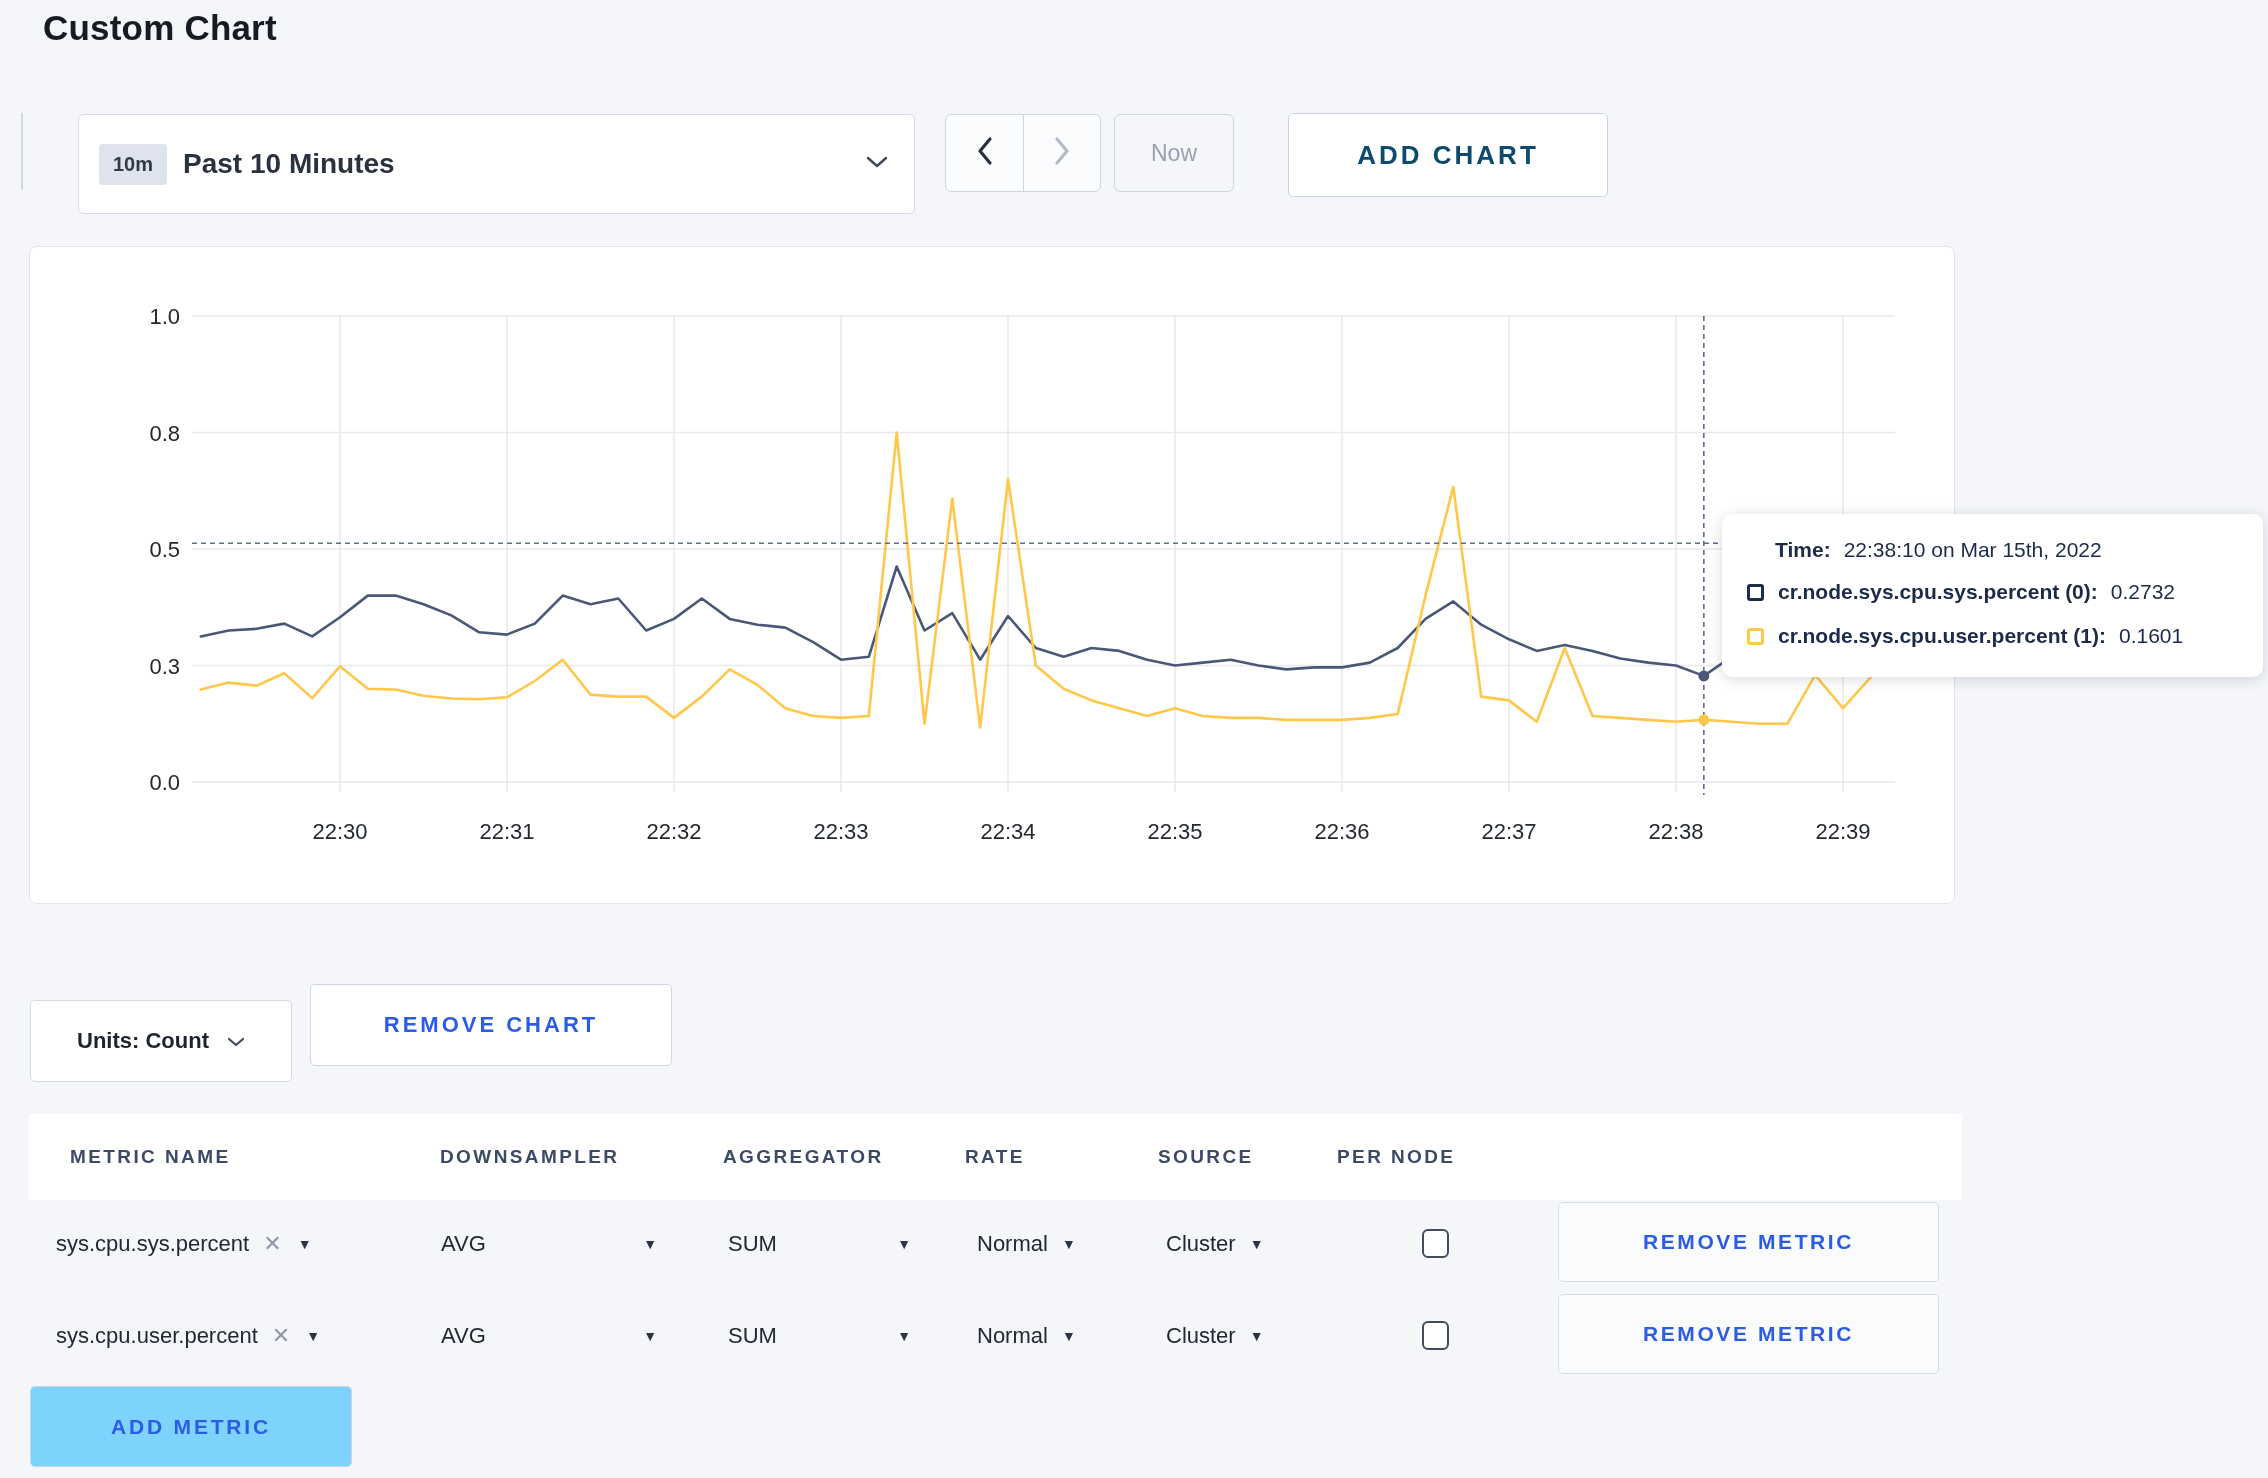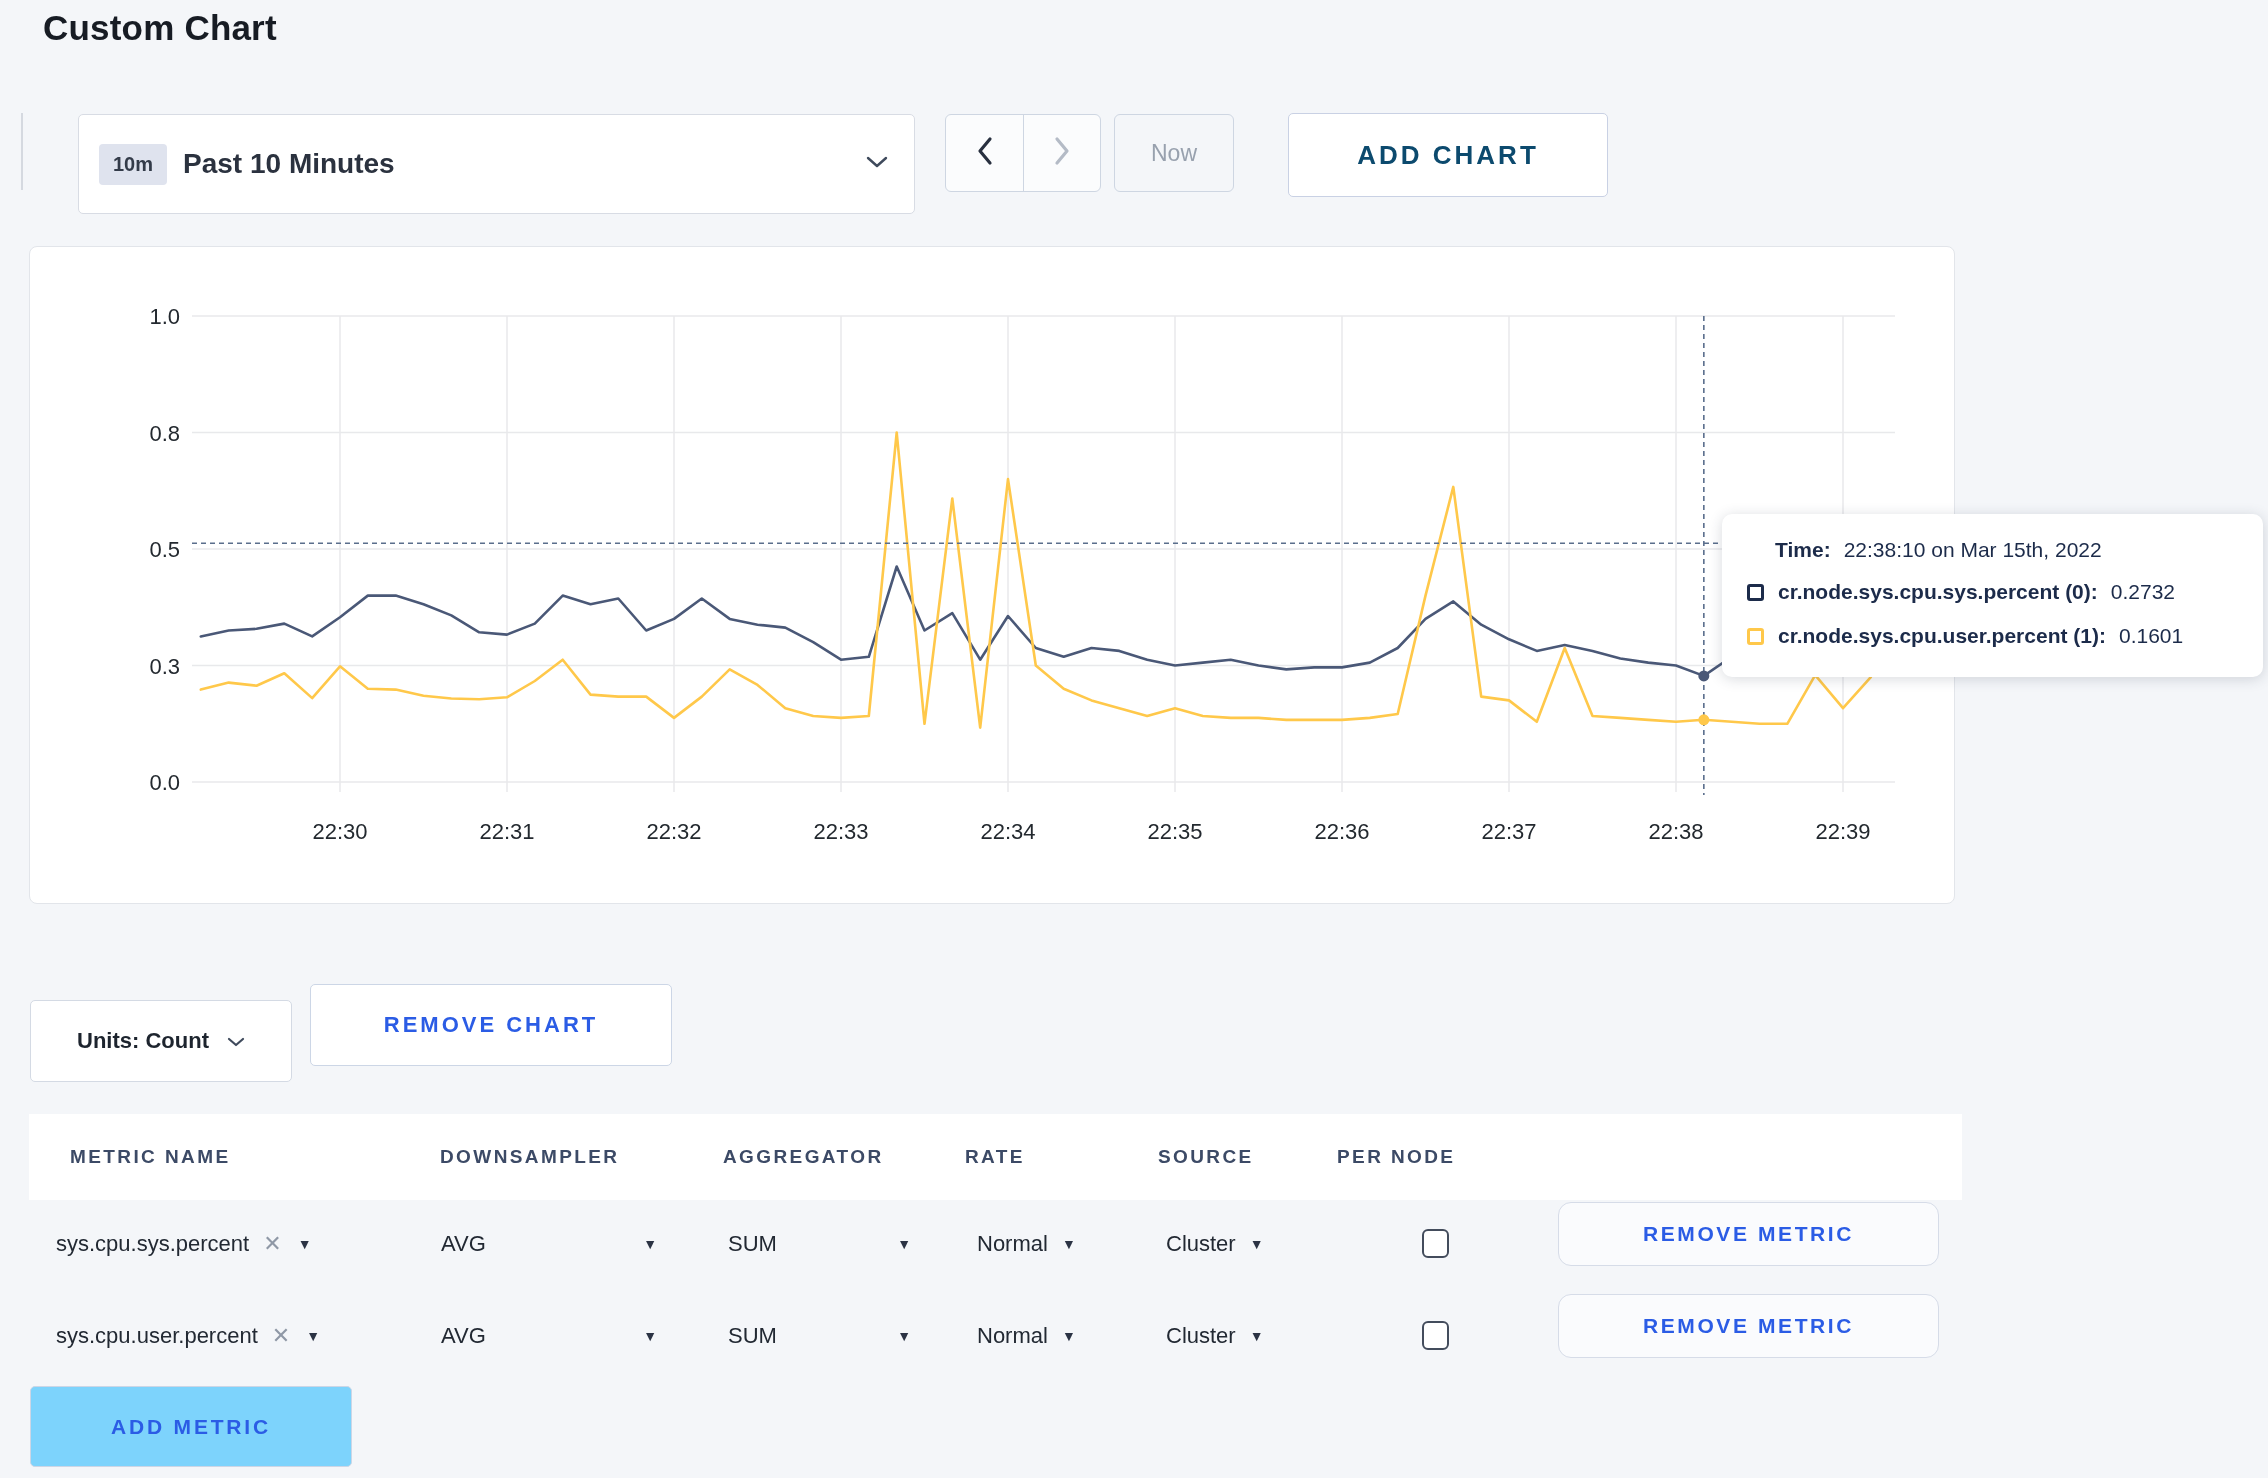--- a/index.html
+++ b/index.html
@@ -96,22 +96,22 @@
   .metric-row { left:0; width:2268px; height:84px; }
   .cell { position:absolute; top:0; height:84px; display:flex; align-items:center; font-size:22px; color:#222933; }
   .caret { font-size:14px; color:#2b3344; line-height:1; }
   .x-icon { color:#8f98a6; font-size:22px; margin:0 0 0 14px; cursor:pointer; }
   .dd-wide { justify-content:space-between; }
   .checkbox {
     position:absolute; left:1422px; top:27px; width:27px; height:29px;
     border:2.5px solid #434c5c; border-radius:6px; background:#fff; cursor:pointer;
   }
   .remove-metric-button {
-    position:absolute; left:1558px; top:0; width:381px; height:64px;
-    background:#fafbfd; border:1.5px solid #d6dce8; border-radius:13px;
+    position:absolute; left:1558px; top:0; width:381px; height:80px;
+    background:#fafbfd; border:1.5px solid #d6dce8; border-radius:5px;
     display:flex; align-items:center; justify-content:center;
     font-size:21px; font-weight:600; letter-spacing:2.6px; color:#2b5ce5; cursor:pointer;
   }
   .add-metric-button {
     left:30px; top:1386px; width:322px; height:81px;
     background:#7dd3fc; border:1.5px solid #ccd6e6; border-radius:5px;
     display:flex; align-items:center; justify-content:center;
     font-size:21px; font-weight:600; letter-spacing:2.8px; color:#2b5ce5; cursor:pointer;
   }
 </style>

